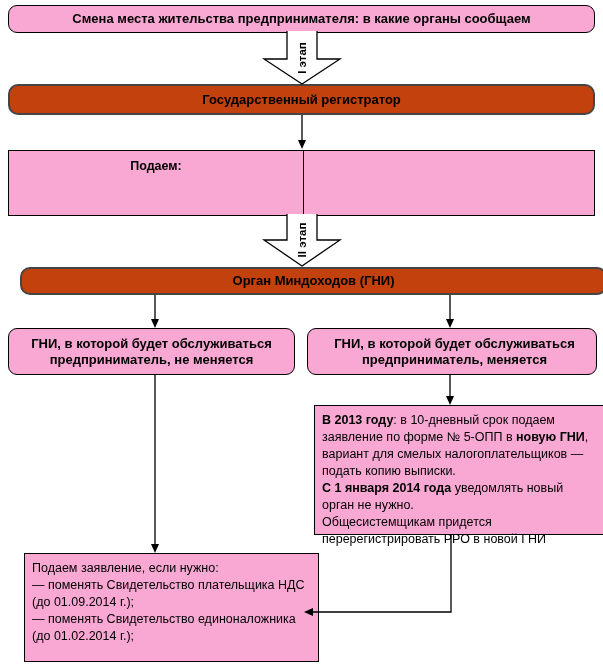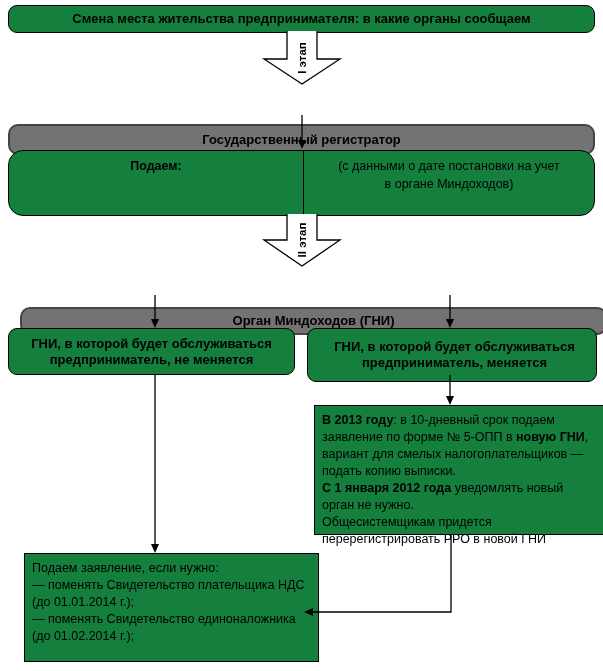--- a/index.html
+++ b/index.html
@@ -9,62 +9,60 @@
     height: 671px;
     background: #ffffff;
     font-family: "Liberation Sans", sans-serif;
     color: #000000;
     overflow: hidden;
   }
   .box {
     position: absolute;
     box-sizing: border-box;
     border: 1.5px solid #000000;
-    background: #15803d;
+    background: #f9a8d4;
   }
   .rounded { border-radius: 9px; }
   .gray-bar {
-    background: #737373;
+    background: #c2410c;
     border: 2px solid #454545;
     border-radius: 10px;
-    margin-top: 40px;
   }
   .center-label {
     display: flex;
     align-items: center;
     justify-content: center;
     text-align: center;
     font-weight: bold;
     font-size: 13px;
     line-height: 16px;
     padding: 2px 10px;
   }
   .title-box { left: 8px; top: 5px; width: 587px; height: 28px; }
   .registrar-box { left: 8px; top: 84px; width: 587px; height: 31px; }
   .mindohodov-box { left: 20px; top: 267px; width: 587px; height: 28px; justify-content: center; }
 
   .table-box {
     left: 8px; top: 150px; width: 587px; height: 66px;
     display: flex;
     padding: 0;
-    border-radius: 15px;
   }
   .cell {
     box-sizing: border-box;
     font-size: 12.5px;
     line-height: 18px;
     padding: 6px 6px 4px 6px;
   }
   .cell-left  { width: 295px; border-right: 1.5px solid #000; }
   .cell-right { flex: 1; text-align: center; }
   .cell-heading { font-weight: bold; text-align: center; }
   .cell-note { white-space: pre-line; }
 
   .gni-same-box    { left: 8px;   top: 328px; width: 287px; height: 47px; }
-  .gni-changes-box { left: 307px; top: 328px; width: 290px; height: 54px; padding-left: 15px; }
+  .gni-changes-box { left: 307px; top: 328px; width: 290px; height: 47px; padding-left: 15px; }
 
   .info-2013-box {
     left: 314px; top: 405px; width: 291px; height: 130px;
     font-size: 12.5px;
     line-height: 17px;
     padding: 6px 6px 4px 7px;
     white-space: pre-line;
   }
   .b { font-weight: bold; }
 
@@ -101,44 +99,42 @@
 
   <div class="box gray-bar registrar-box center-label">
     <span>Государственный регистратор</span>
   </div>
 
   <div class="box table-box">
     <div class="cell cell-left">
       <div class="cell-heading">Подаем:</div>
     </div>
     <div class="cell cell-right">
-      <div class="cell-note">(с данными о дате постановки на учет
-в органе Миндоходов)</div>
     </div>
   </div>
 
   <div class="box gray-bar mindohodov-box center-label">
     <span>Орган Миндоходов (ГНИ)</span>
   </div>
 
   <div class="box rounded gni-same-box center-label">
     <span>ГНИ, в которой будет обслуживаться предприниматель, не меняется</span>
   </div>
 
   <div class="box rounded gni-changes-box center-label">
     <span>ГНИ, в которой будет обслуживаться предприниматель, меняется</span>
   </div>
 
   <div class="box info-2013-box"><span class="b">В 2013 году</span><span>: в 10-дневный срок подаем заявление по форме № 5-ОПП в </span><span class="b">новую ГНИ</span><span>, вариант для смелых налогоплательщиков — подать копию выписки.
-</span><span class="b">С 1 января 2012 года</span><span> уведомлять новый орган не нужно.
+</span><span class="b">С 1 января 2014 года</span><span> уведомлять новый орган не нужно.
 Общесистемщикам придется перерегистрировать РРО в новой ГНИ</span></div>
 
   <div class="box application-box">
     <div>Подаем заявление, если нужно:</div>
-    <div>— поменять Свидетельство плательщика НДС (до 01.01.2014 г.);</div>
+    <div>— поменять Свидетельство плательщика НДС (до 01.09.2014 г.);</div>
     <div>— поменять Свидетельство единоналожника (до 01.02.2014 г.);</div>
   </div>
 
   <svg class="connector-layer" viewBox="0 0 603 671" aria-hidden="true">
 
     <path d="M287,31 L287,59 L264,59 L302,84 L340,59 L317,59 L317,31" fill="#ffffff" stroke="#000000" stroke-width="1.3"></path>
     <text x="302" y="58" text-anchor="middle" dominant-baseline="central" transform="rotate(-90 302 58)" class="stage-arrow-label">I этап</text>
 
     <path d="M287,214 L287,240 L264,240 L302,266 L340,240 L317,240 L317,214" fill="#ffffff" stroke="#000000" stroke-width="1.3"></path>
     <text x="302" y="240" text-anchor="middle" dominant-baseline="central" transform="rotate(-90 302 240)" class="stage-arrow-label">II этап</text>

